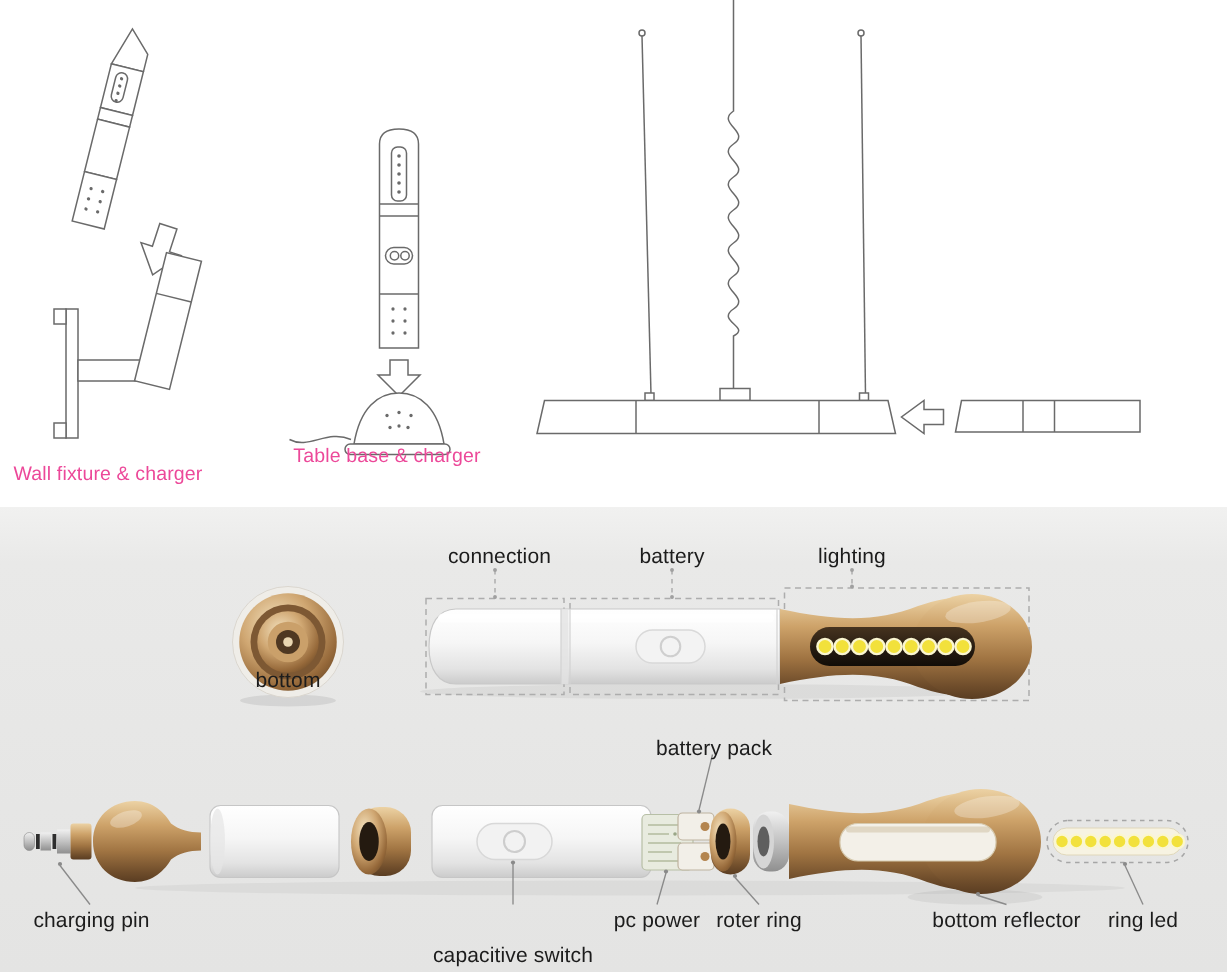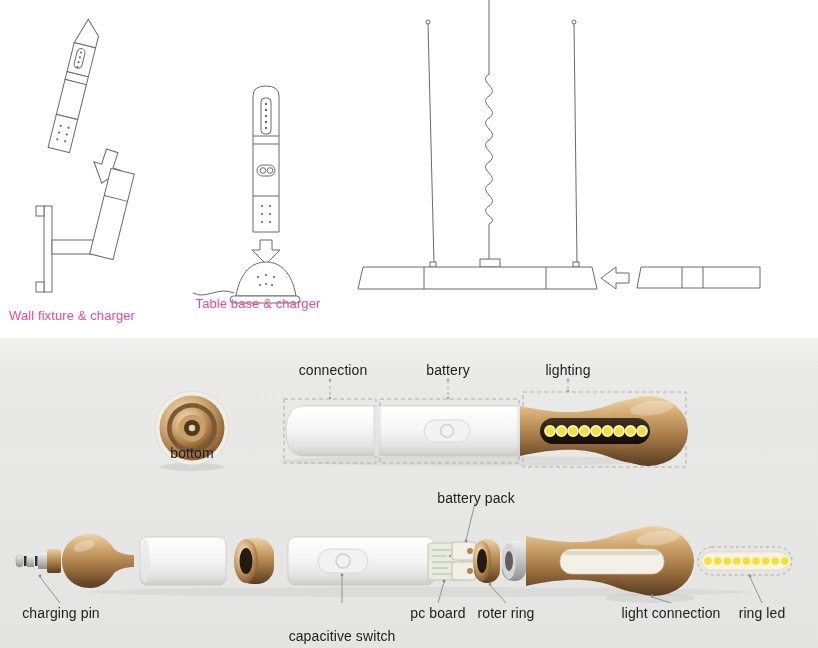--- a/index.html
+++ b/index.html
@@ -326,18 +326,18 @@
 <div class="lbl" style="left:258px;top:296px">Table base &amp; charger</div>
 
 <div class="lbl lbl-sm" style="left:333px;top:362px">connection</div>
 <div class="lbl lbl-sm" style="left:448px;top:362px">battery</div>
 <div class="lbl lbl-sm" style="left:568px;top:362px">lighting</div>
 <div class="lbl lbl-sm" style="left:192px;top:445px">bottom</div>
 
 <div class="lbl lbl-sm" style="left:476px;top:490px">battery pack</div>
 <div class="lbl lbl-sm" style="left:61px;top:605px">charging pin</div>
 <div class="lbl lbl-sm" style="left:342px;top:628px">capacitive switch</div>
-<div class="lbl lbl-sm" style="left:438px;top:605px">pc board</div>
+<div class="lbl lbl-sm" style="left:438px;top:605px">pc power</div>
 <div class="lbl lbl-sm" style="left:506px;top:605px">roter ring</div>
-<div class="lbl lbl-sm" style="left:671px;top:605px">light connection</div>
+<div class="lbl lbl-sm" style="left:671px;top:605px">bottom reflector</div>
 <div class="lbl lbl-sm" style="left:762px;top:605px">ring led</div>
 
 </div>
 
 </body></html>

